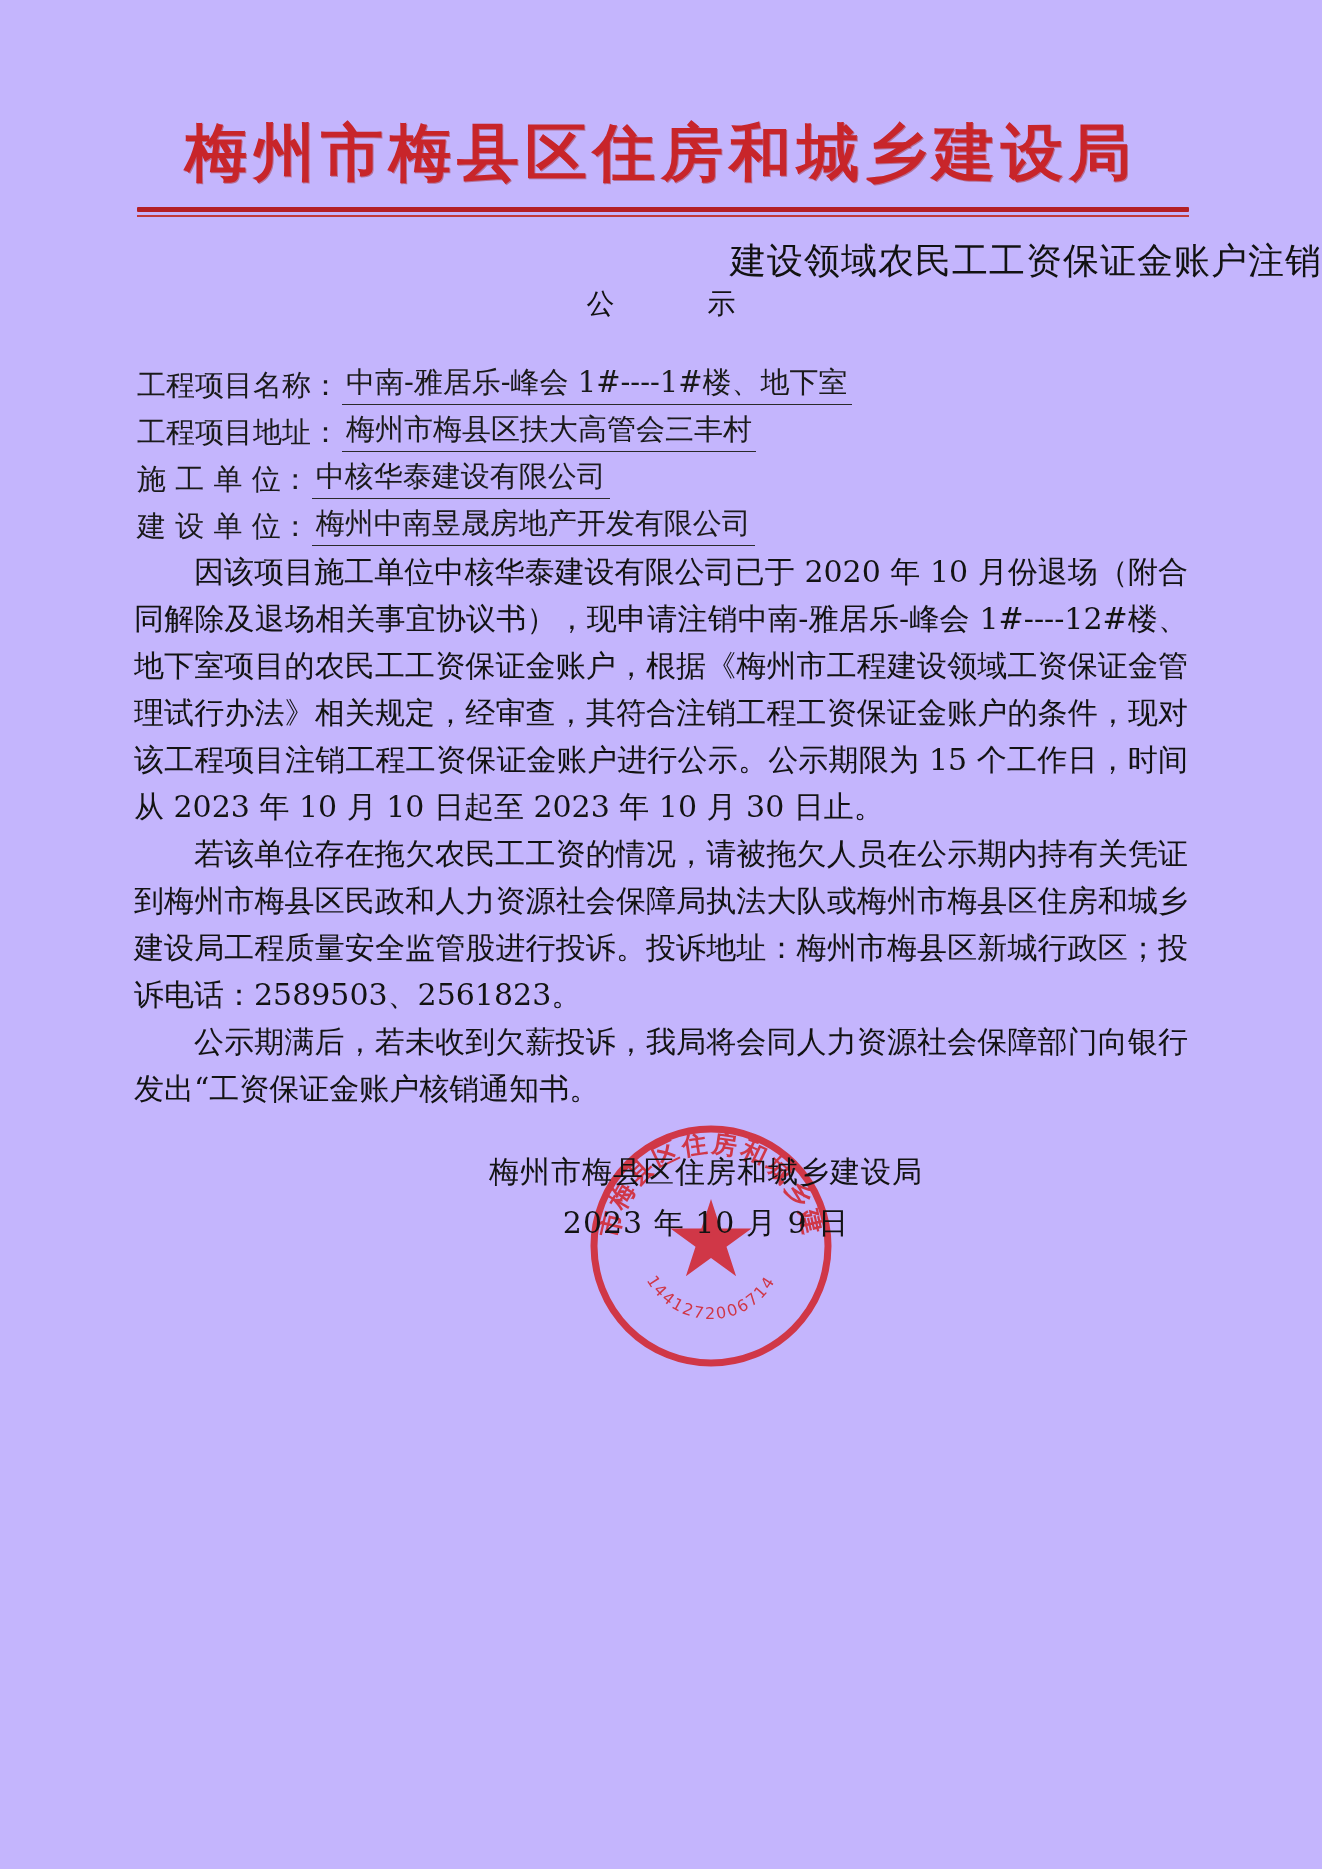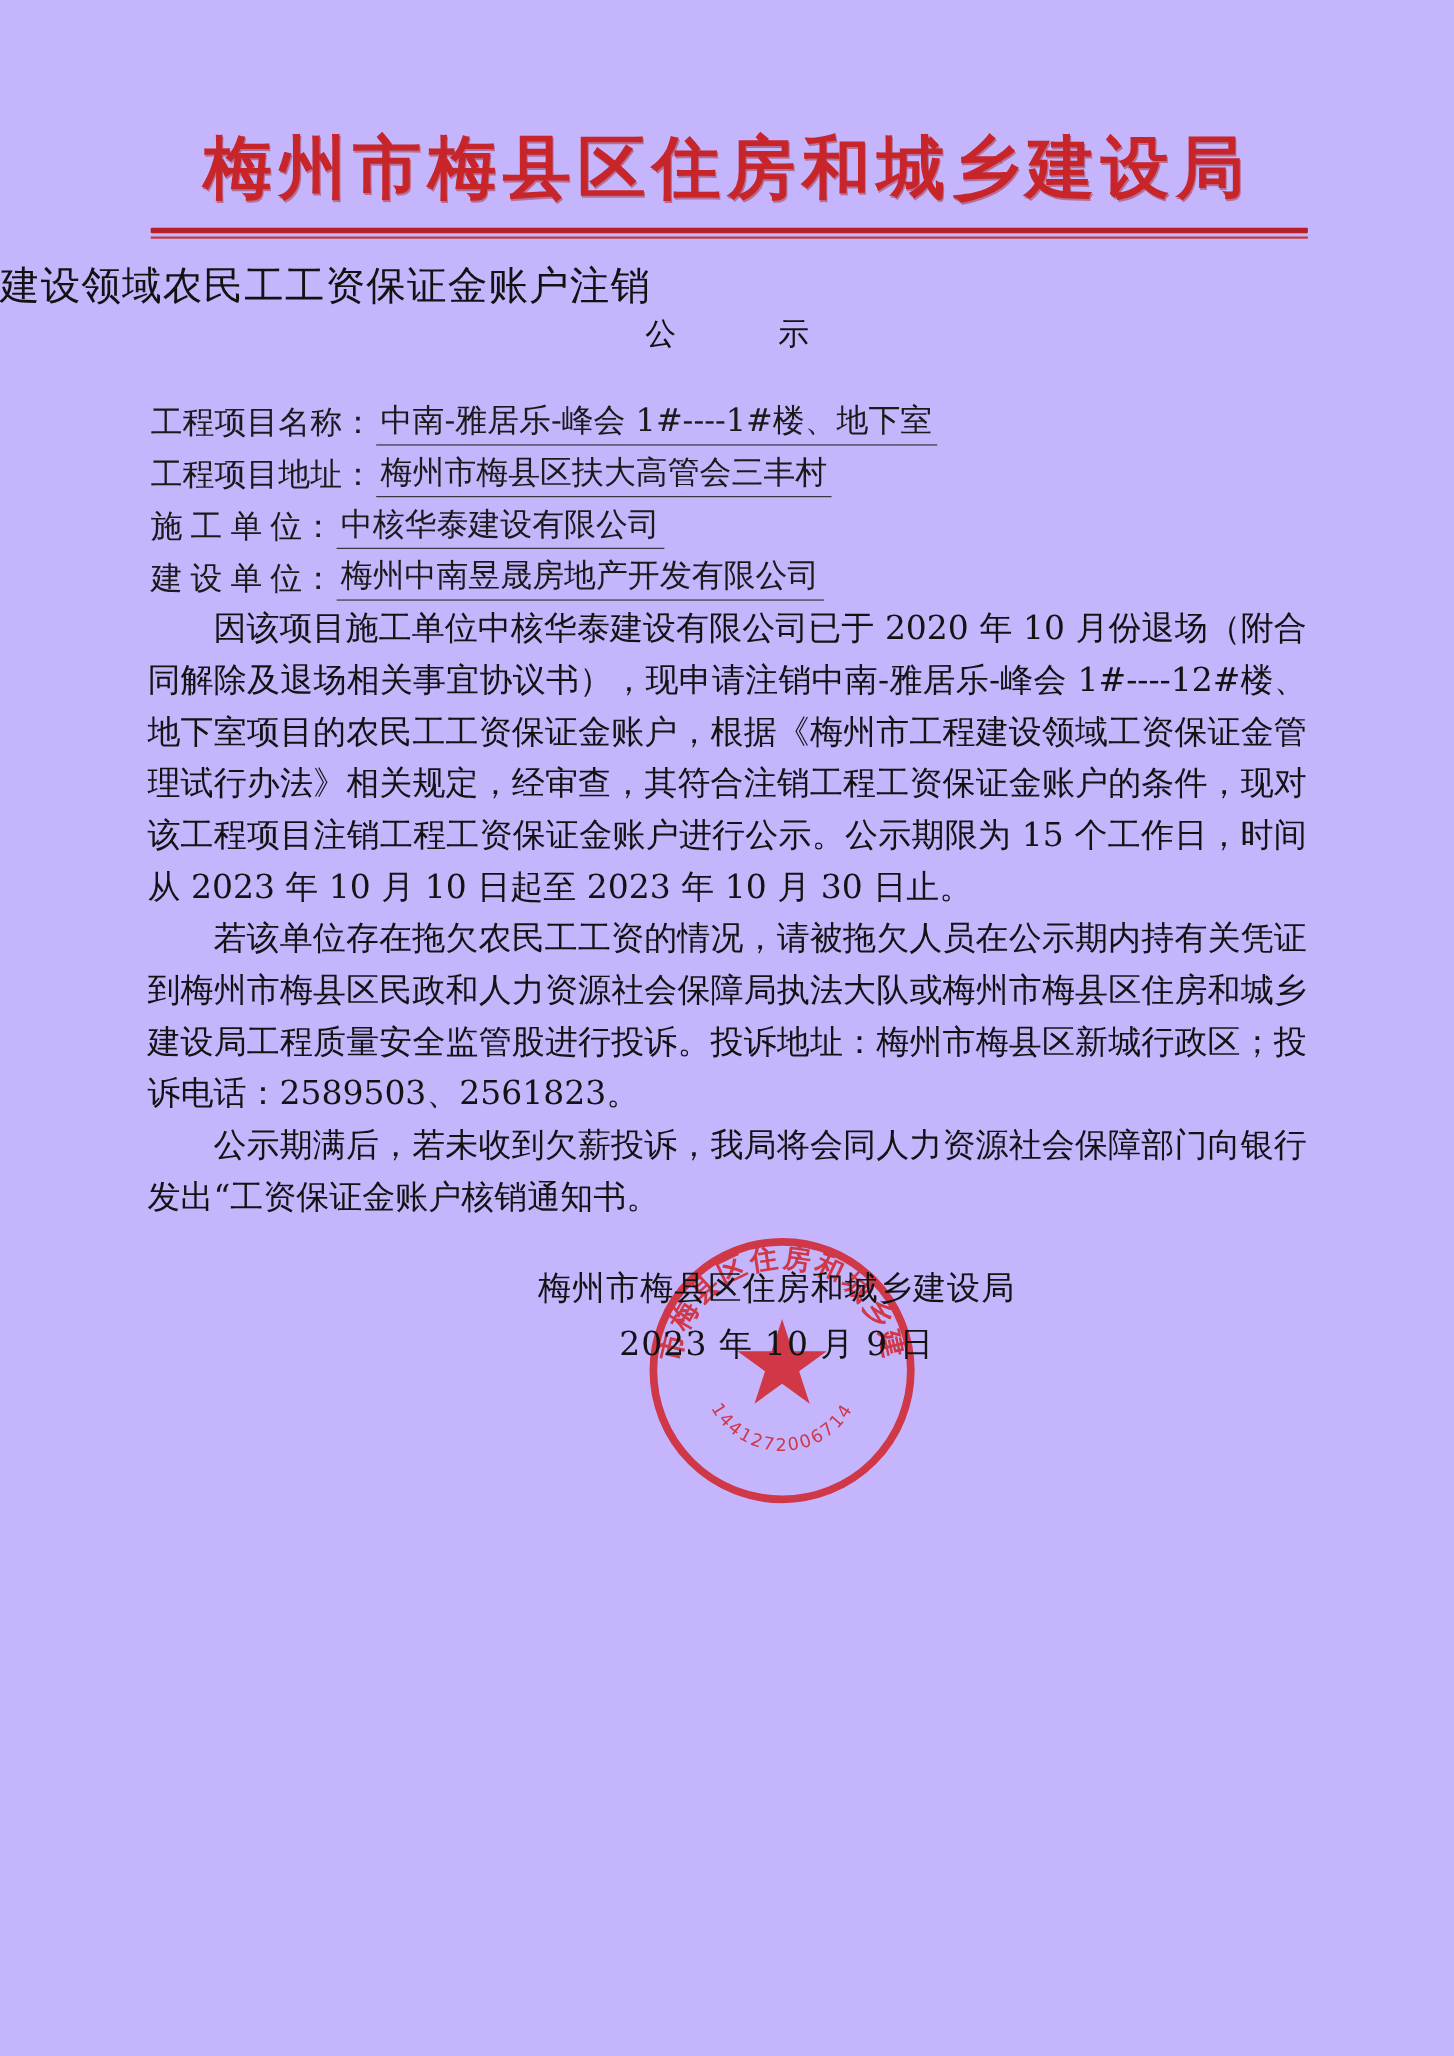--- a/index.html
+++ b/index.html
@@ -54,21 +54,21 @@
     height: 2px;
     background: #c03a3a;
   }
 
   
   .doc-title {
     position: absolute;
     top: 238px;
     left: 0;
     width: 100%;
-    text-align: left;
+    text-align: right;
     font-size: 36px;
     line-height: 1.30;
     letter-spacing: 1px;
     color: #121212;
     white-space: nowrap;
   }
   .doc-title-2 {
     position: absolute;
     top: 285px;
     left: 0;
@@ -91,21 +91,20 @@
   }
   .info-row {
     display: flex;
     align-items: flex-end;
     margin-bottom: 4px;
     white-space: nowrap;
   }
   .info-label {
     flex: 0 0 auto;
     letter-spacing: 0px;
-    font-family: Liberation Serif, serif;
   }
   .info-label.spaced {
     letter-spacing: 0px;
   }
   .info-value {
     flex: 0 0 auto;
     border-bottom: 1.5px solid #2a2a2a;
     padding: 0 4px 2px 4px;
     margin-left: 2px;
   }

